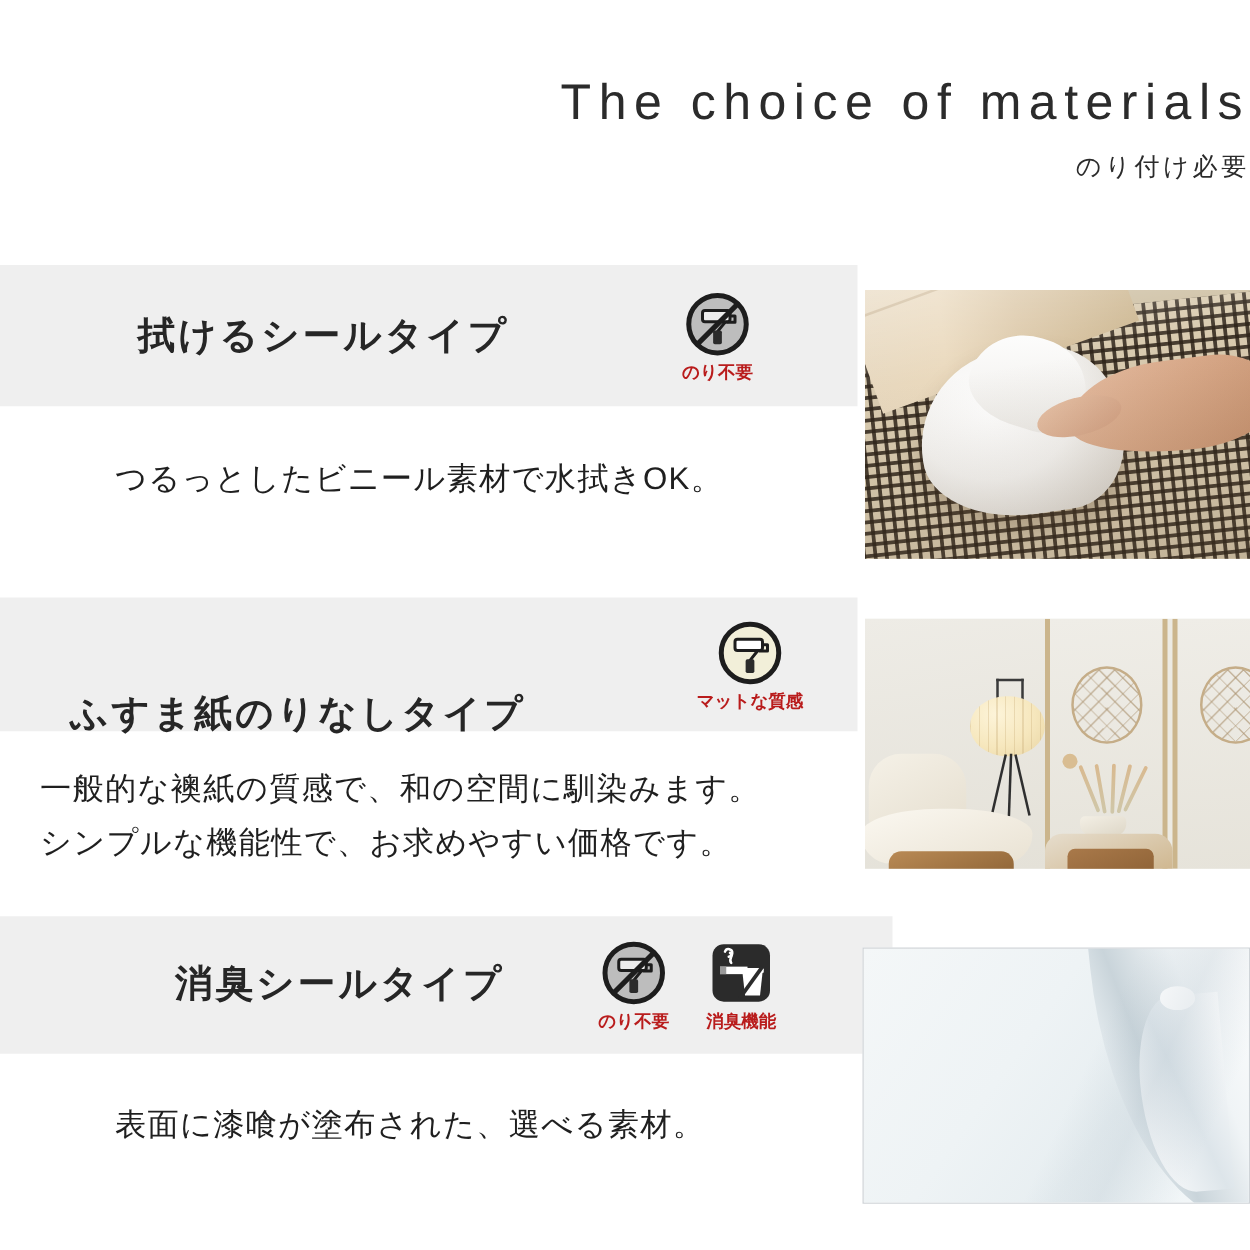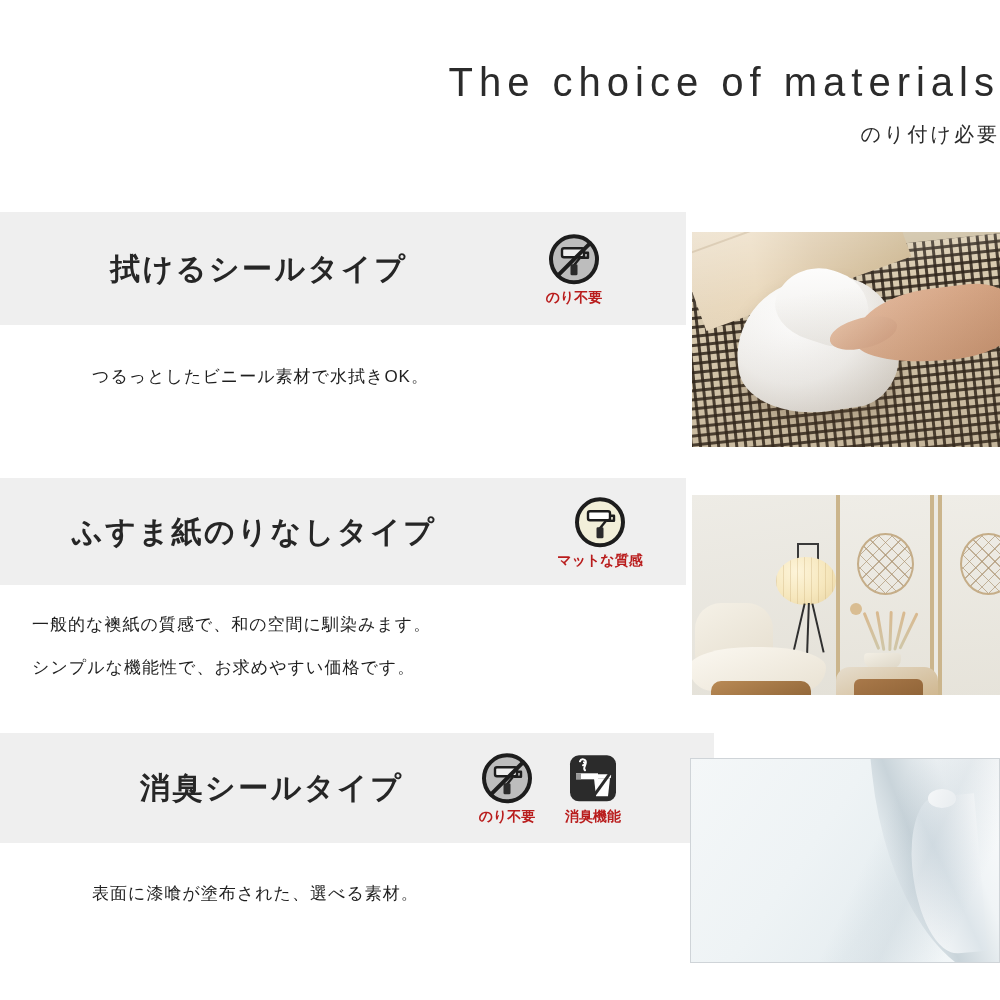--- a/index.html
+++ b/index.html
@@ -39,21 +39,21 @@
   .badges{
     position:absolute;top:50%;transform:translateY(-50%);
     display:flex;align-items:flex-start;gap:16px;
   }
   .badge{display:flex;flex-direction:column;align-items:center;width:68px;}
   .badge-label{
     margin-top:4px;font-size:14px;font-weight:bold;color:#b91c1c;
     letter-spacing:0px;white-space:nowrap;line-height:1.1;
   }
   .desc{
-    position:absolute;color:#1f1f1f;font-size:17px;letter-spacing:1px;
+    position:absolute;color:#1f1f1f;font-size:25px;letter-spacing:1px;
     line-height:1.55;white-space:nowrap;
   }
 
   
   .photo{position:absolute;overflow:hidden;}
 
   
   .ph1{background:#cdbfa2;}
   .ph1 .wood{
     position:absolute;left:-10%;top:-12%;width:70%;height:62%;
@@ -244,21 +244,21 @@
       <div class="hand"></div>
       <div class="finger"></div>
       <div class="meshfade"></div>
     </div>
   </div>
 
   <div class="section" style="top:478px;height:250px;">
 
     <div class="band" style="top:0;left:0;width:686px;height:107px;">
       <div class="band-inner">
-        <div class="sec-title" style="left:72px;">ふすま紙のりなしタイプ</div>
+        <div class="sec-title" style="left:56px;margin-top:40px;">ふすま紙のりなしタイプ</div>
 
         <div class="badges" style="left:540px;">
           <div class="badge" style="width:120px;">
             <svg width="54" height="54" viewBox="0 0 54 54">
               <circle cx="27" cy="27" r="23" fill="#f2efd9" stroke="#1d1d1d" stroke-width="4"></circle>
               <rect x="15" y="16" width="22" height="9" rx="2" fill="#ffffff" stroke="#1d1d1d" stroke-width="2.4"></rect>
               <path d="M37 20.5 h4 v5 h-7" fill="none" stroke="#1d1d1d" stroke-width="2.4" stroke-linejoin="round"></path>
               <path d="M33 25.5 L27 33" stroke="#1d1d1d" stroke-width="2.4" stroke-linecap="round"></path>
               <rect x="23.5" y="32" width="7" height="11" rx="1.4" fill="#2b2b2b"></rect>
             </svg>

